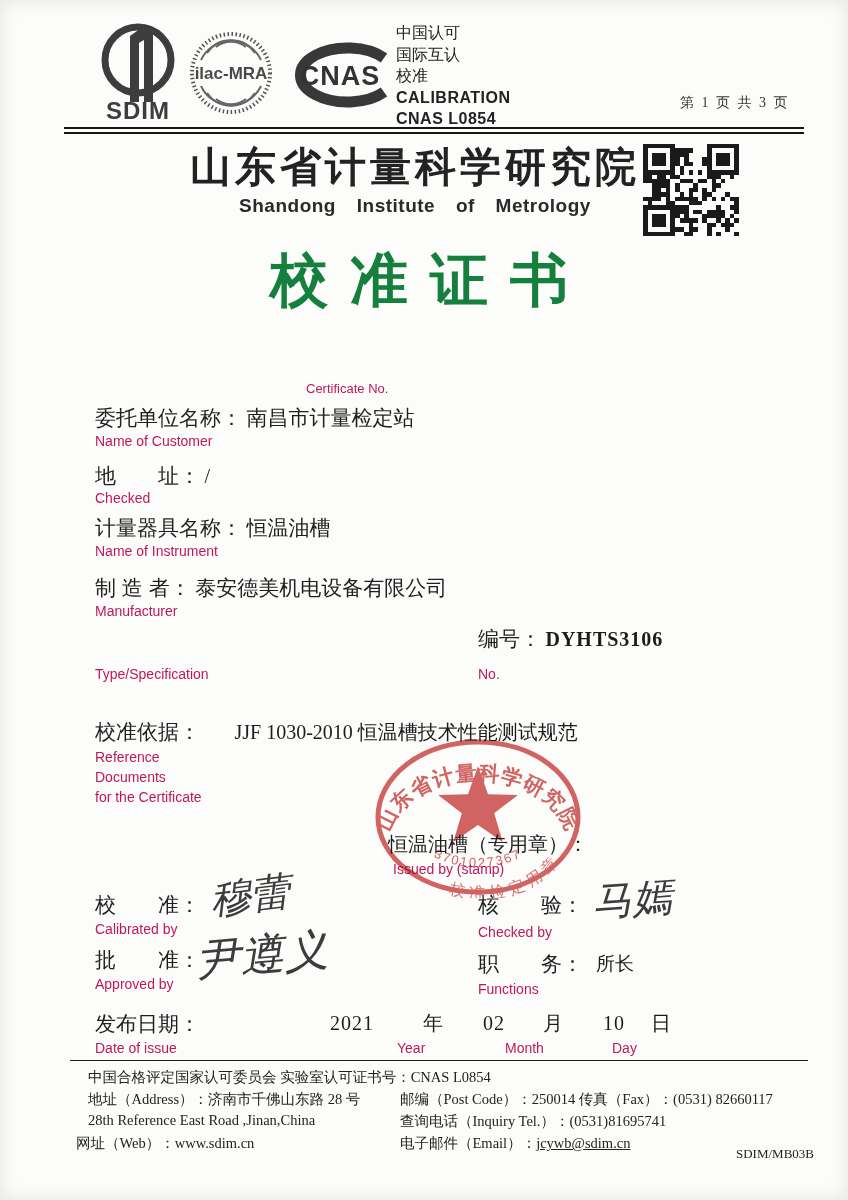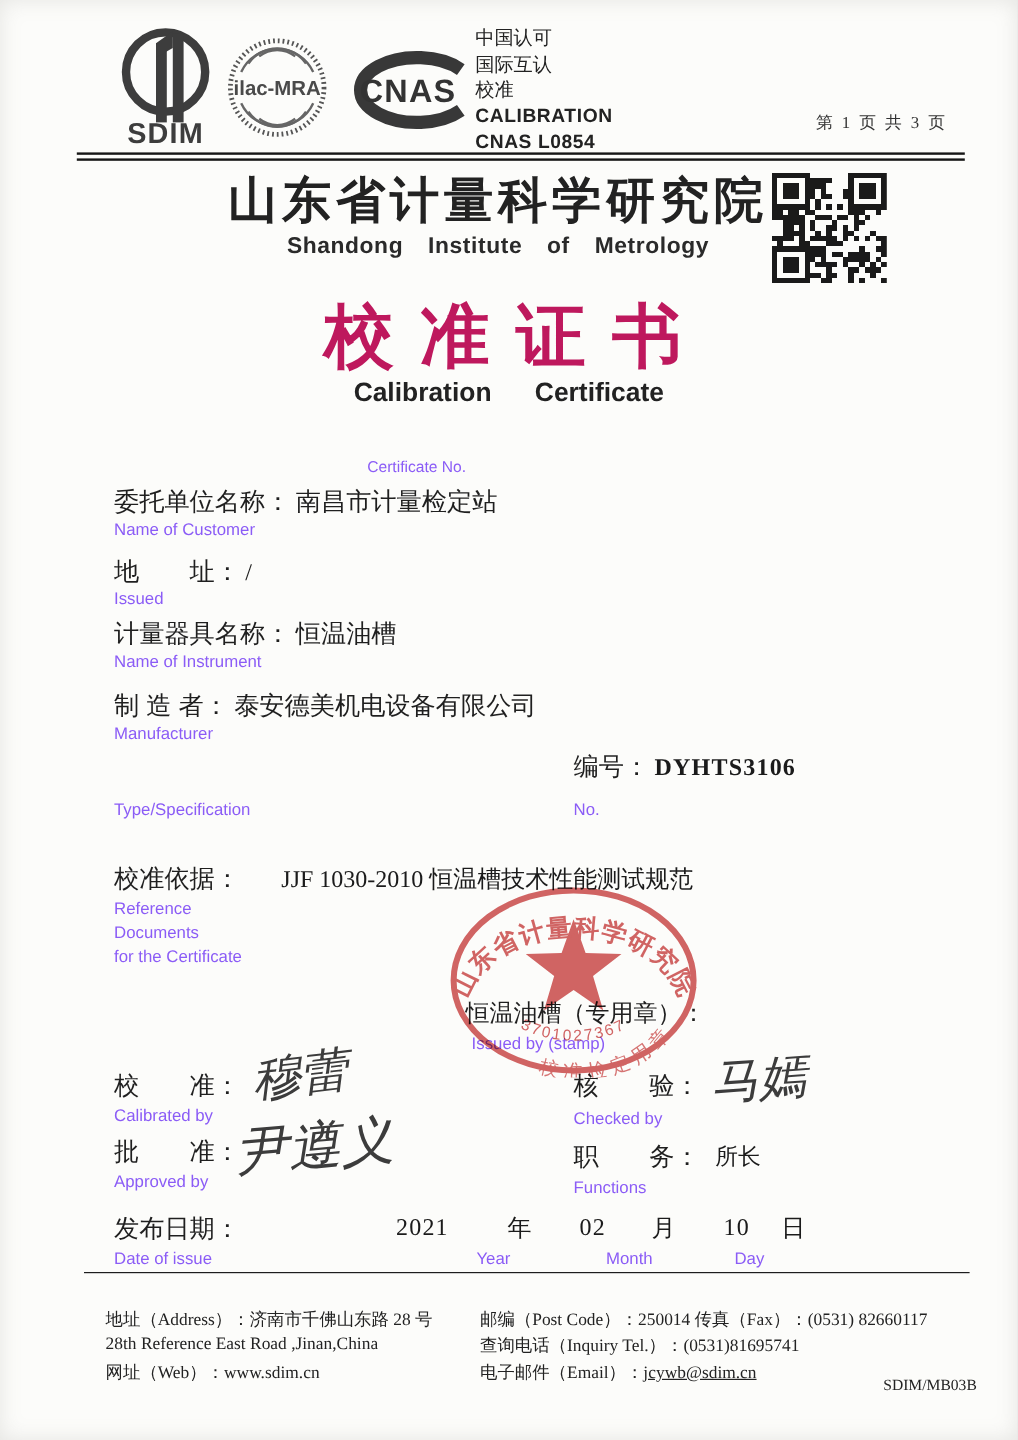--- a/index.html
+++ b/index.html
@@ -9,25 +9,25 @@
     font-family:"Liberation Sans",sans-serif;color:#1b1b1b;
     box-shadow:inset 0 0 18px rgba(120,120,115,.18);
   }
   .abs{position:absolute;white-space:nowrap;}
   .accr-line{font-size:16px;line-height:21.5px;color:#222;}
   .accr-bold{font-weight:bold;letter-spacing:.5px;}
   .page-label{font-family:"Liberation Serif",serif;font-size:14px;letter-spacing:2px;color:#333;}
   .double-rule{height:3px;border-top:2.5px solid #161616;border-bottom:2.5px solid #161616;}
   .inst-cn{font-family:"Liberation Serif",serif;font-size:41px;font-weight:bold;letter-spacing:4px;text-align:center;color:#222;}
   .inst-en{font-size:19px;font-weight:bold;word-spacing:15px;text-align:center;color:#2a2a2a;letter-spacing:.5px;}
-  .title-cn{font-family:"Liberation Serif",serif;font-size:58px;font-weight:bold;letter-spacing:22px;text-align:center;color:#be185d;}
+  .title-cn{font-family:"Liberation Serif",serif;font-size:58px;font-weight:bold;letter-spacing:22px;text-align:center;color:#15803d;}
   .title-en{font-size:22px;font-weight:bold;word-spacing:30px;text-align:center;color:#222;}
   .cert-label{font-family:"Liberation Serif",serif;font-size:19px;color:#222;}
   .cert-value{font-family:"Liberation Serif",serif;font-size:20px;color:#1a1a1a;letter-spacing:.5px;}
-  .sub-en{font-size:14px;color:#8b5cf6;text-align:center;}
+  .sub-en{font-size:14px;color:#be185d;text-align:center;}
   .f-label{font-size:21px;color:#1f1f1f;}
   .f-value-cn{font-size:21px;color:#1f1f1f;}
   .f-value-mono{font-family:"Liberation Mono",monospace;font-size:19px;letter-spacing:.5px;}
   .f-value-serif-b{font-family:"Liberation Serif",serif;font-size:20px;font-weight:bold;letter-spacing:1px;}
   .f-value-serif{font-family:"Liberation Serif",serif;font-size:20px;}
   .sig{font-family:"DejaVu Serif","Liberation Serif",serif;font-size:40px;font-style:italic;color:#222;opacity:.88;}
   .date-num{font-family:"Liberation Serif",serif;font-size:20px;letter-spacing:1px;}
   .date-unit{font-size:20px;}
   .foot{font-family:"Liberation Serif",serif;font-size:14.5px;color:#222;}
   .foot-rule{border-top:1.5px solid #1d1d1d;}
@@ -314,35 +314,34 @@
         <rect x="6" y="20" width="1" height="1"></rect>
         <rect x="9" y="20" width="1" height="1"></rect>
         <rect x="10" y="20" width="1" height="1"></rect>
         <rect x="14" y="20" width="1" height="1"></rect>
         <rect x="16" y="20" width="1" height="1"></rect>
         <rect x="20" y="20" width="1" height="1"></rect>
       </g>
     </svg>
 
   <div class="abs title-cn" style="left:20px;top:242px;width:820px;">校准证书</div>
-  <div class="abs title-en" style="left:0;top:314px;width:848px;">Calibration Certificate</div>
 
   <div class="abs sub-en" style="left:306px;top:381px;font-size:13px;">Certificate No.</div>
 
   <div class="abs" style="left:95px;top:404px;">
     <span class="f-label">委托单位名称：</span>
     <span class="f-value-cn">南昌市计量检定站</span>
   </div>
   <div class="abs sub-en" style="left:95px;top:433px;">Name of Customer</div>
 
   <div class="abs" style="left:95px;top:462px;text-align:center;">
     <span class="f-label">地　　址：</span>
     <span class="f-value-serif">/</span>
   </div>
-  <div class="abs sub-en" style="left:95px;top:490px;">Issued</div>
+  <div class="abs sub-en" style="left:95px;top:490px;">Checked</div>
 
   <div class="abs" style="left:95px;top:514px;">
     <span class="f-label">计量器具名称：</span>
     <span class="f-value-cn">恒温油槽</span>
   </div>
   <div class="abs sub-en" style="left:95px;top:543px;">Name of Instrument</div>
 
   <div class="abs" style="left:95px;top:574px;">
     <span class="f-label">制 造 者：</span>
     <span class="f-value-cn">泰安德美机电设备有限公司</span>
@@ -408,23 +407,24 @@
   <div class="abs date-unit" style="left:423px;top:1010px;">年</div>
   <div class="abs date-num" style="left:483px;top:1012px;">02</div>
   <div class="abs date-unit" style="left:543px;top:1010px;">月</div>
   <div class="abs date-num" style="left:603px;top:1012px;">10</div>
   <div class="abs date-unit" style="left:651px;top:1010px;">日</div>
   <div class="abs sub-en" style="left:397px;top:1040px;">Year</div>
   <div class="abs sub-en" style="left:505px;top:1040px;">Month</div>
   <div class="abs sub-en" style="left:612px;top:1040px;">Day</div>
 
   <div class="abs foot-rule" style="left:70px;top:1060px;width:738px;"></div>
+  <div class="abs foot" style="left:88px;top:1068px;">中国合格评定国家认可委员会 实验室认可证书号：CNAS L0854</div>
   <div class="abs foot" style="left:88px;top:1090px;">地址（Address）：济南市千佛山东路 28 号</div>
   <div class="abs foot" style="left:400px;top:1090px;">邮编（Post Code）：250014 传真（Fax）：(0531) 82660117</div>
   <div class="abs foot" style="left:88px;top:1112px;">28th Reference East Road ,Jinan,China</div>
   <div class="abs foot" style="left:400px;top:1112px;">查询电话（Inquiry Tel.）：(0531)81695741</div>
-  <div class="abs foot" style="left:88px;top:1134px;">网址（Web）：www.sdim.cn</div>
+  <div class="abs foot" style="left:76px;top:1134px;">网址（Web）：www.sdim.cn</div>
   <div class="abs foot" style="left:400px;top:1134px;">
     <span>电子邮件（Email）：</span><span class="u">jcywb@sdim.cn</span>
   </div>
   <div class="abs foot" style="left:736px;top:1146px;font-size:13px;">SDIM/MB03B</div>
 
 </div>
 
 </body></html>

